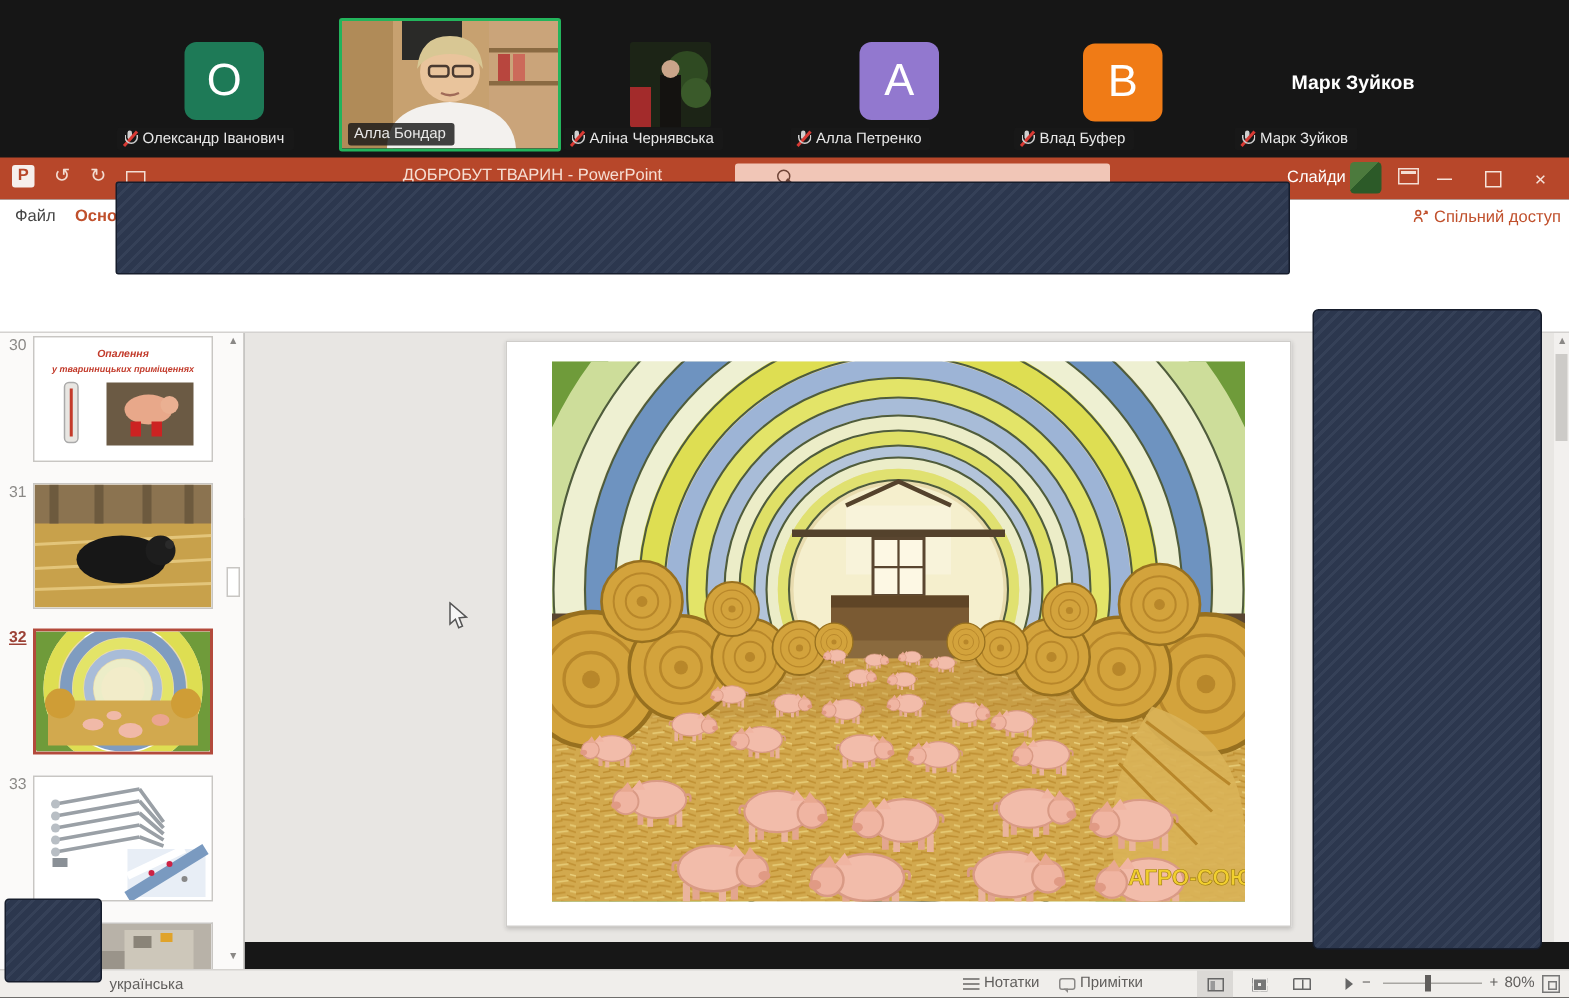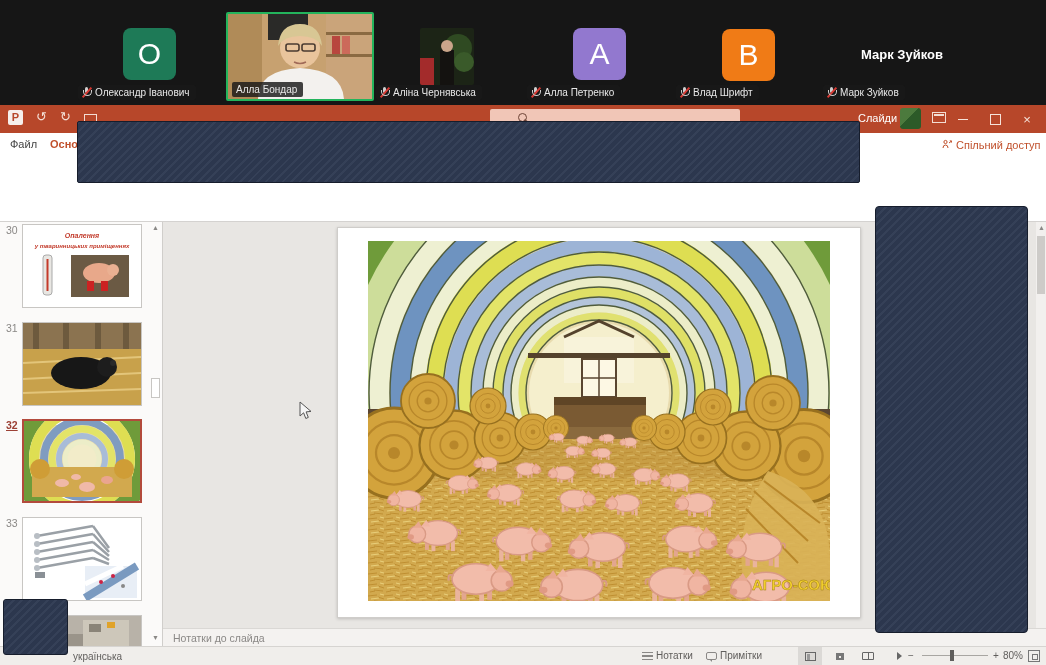--- a/index.html
+++ b/index.html
@@ -199,39 +199,40 @@
       <span>Алла Петренко</span>
     </div>
 
     <div class="avatar-sq" style="left: 722px; top: 29px; background-color: rgb(240, 123, 22);">
         <span>B</span>
       </div>
     <div class="name-pill" style="left:676px; top:85px;">
       <span class="mic">
           <span class="slash"></span>
         </span>
-      <span>Влад Шрифт</span>
+      <span>Влад Буфер</span>
     </div>
 
     <div class="big-name" style="left:832px; top:47px; width:140px; text-align:center;">Марк Зуйков</div>
     <div class="name-pill" style="left:823px; top:85px;">
       <span class="mic">
           <span class="slash"></span>
         </span>
       <span>Марк Зуйков</span>
     </div>
   </div>
 
   <div id="ppt-titlebar"></div>
   <div id="app-icon">P</div>
   <span class="qat-ico" style="left:36px;">↺</span>
   <span class="qat-ico" style="left:60px;">↻</span>
   <span class="qat-ico" style="left:84px; top:111px;">
     <span style="display:inline-block;width:13px;height:9px;border:1px solid #f3ddd3;"></span>
   </span>
+  <div id="ppt-title">ДОБРОБУТ ТВАРИН - PowerPoint</div>
   <div id="tellme-box">
       <span class="lens"></span>
     </div>
   <span id="user-name-short">Слайди</span>
   <div id="user-avatar"></div>
   <div id="ribbon-opts"></div>
   <div class="winbtn" id="btn-min" style="left:948px;"></div>
   <div class="winbtn" id="btn-restore" style="left:980px;"></div>
   <div class="winbtn" style="left:1012px;">×</div>
 
@@ -569,23 +570,20 @@
 
       <text x="384" y="349" font-size="15" font-weight="bold" fill="#f2cf2e" stroke="#9a7a10" stroke-width="0.4">АГРО-СОЮЗ</text>
     </svg>
   </div>
 
   <div id="v-scrollbar">
     <span class="arrow" style="top:2px;">▲</span>
     <div id="v-thumb"></div>
   </div>
 
-  <div id="notes-bar">
-    <span>Нотатки до слайда</span>
-  </div>
 
   <div id="status-bar">
     <span id="lang">українська</span>
 
     <div class="sb-item" style="left:642px;">
       <span class="i-notes"></span>
       <span>Нотатки</span>
     </div>
     <div class="sb-item" style="left:706px;">
       <span class="i-bubble"></span>

